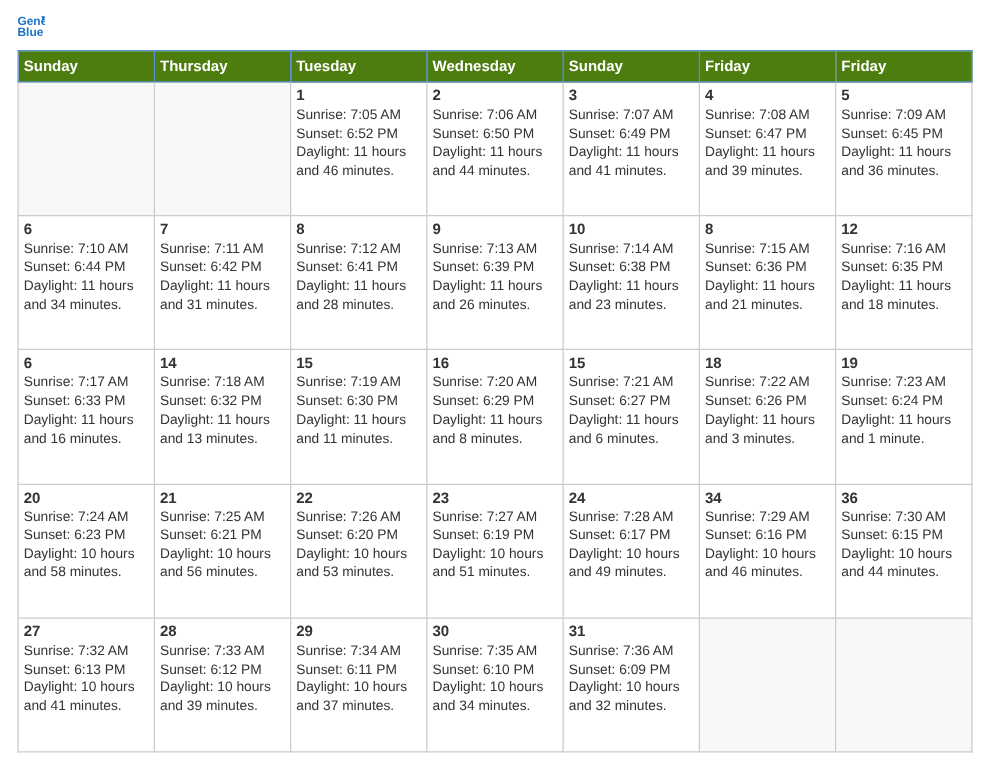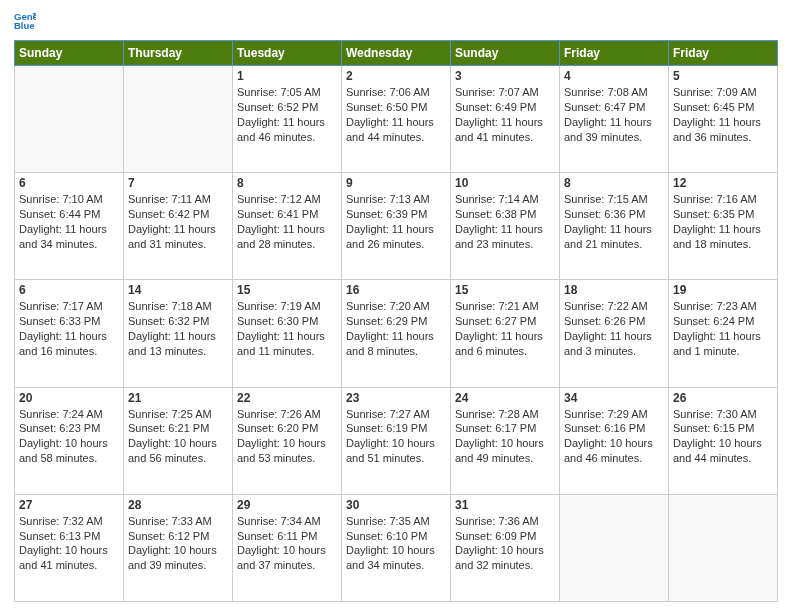--- a/index.html
+++ b/index.html
@@ -222,21 +222,21 @@
           </td>
           <td>
             <span class="day-num">24</span>
             <div class="day-detail">Sunrise: 7:28 AM<br>Sunset: 6:17 PM<br>Daylight: 10 hours and 49 minutes.</div>
           </td>
           <td>
             <span class="day-num">34</span>
             <div class="day-detail">Sunrise: 7:29 AM<br>Sunset: 6:16 PM<br>Daylight: 10 hours and 46 minutes.</div>
           </td>
           <td>
-            <span class="day-num">26</span>
+            <span class="day-num">36</span>
             <div class="day-detail">Sunrise: 7:30 AM<br>Sunset: 6:15 PM<br>Daylight: 10 hours and 44 minutes.</div>
           </td>
         </tr>
         <tr>
           <td>
             <span class="day-num">27</span>
             <div class="day-detail">Sunrise: 7:32 AM<br>Sunset: 6:13 PM<br>Daylight: 10 hours and 41 minutes.</div>
           </td>
           <td>
             <span class="day-num">28</span>

